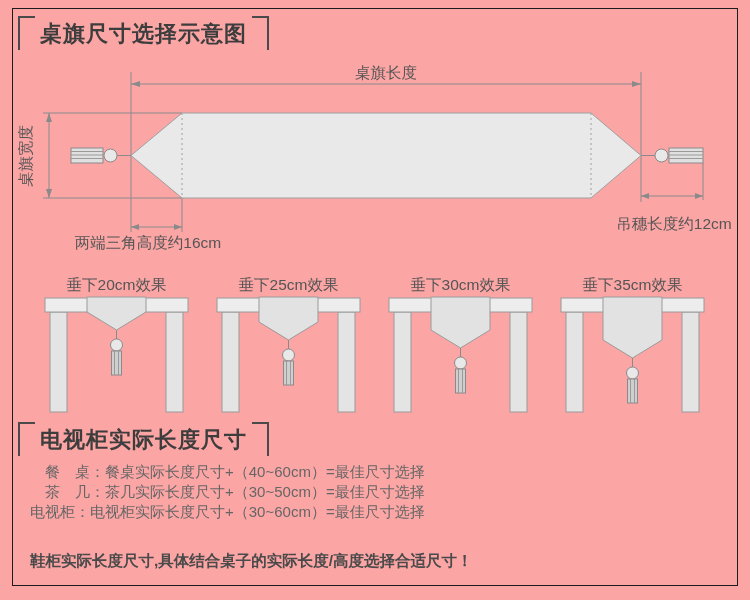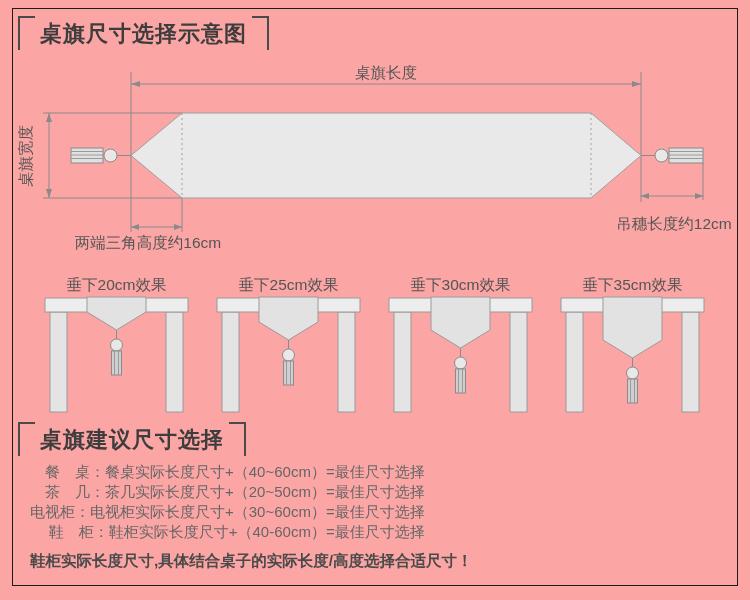--- a/index.html
+++ b/index.html
@@ -157,26 +157,25 @@
       <line class="dim-line" x1="632.5" y1="358" x2="632.5" y2="367"></line>
       <circle class="bead" cx="632.5" cy="373" r="6"></circle>
       <rect class="tassel" x="627.5" y="379" width="10" height="24"></rect>
       <line class="stripe" x1="630.5" y1="379" x2="630.5" y2="403"></line>
       <line class="stripe" x1="634.5" y1="379" x2="634.5" y2="403"></line>
     </g>
   </svg>
 
   <div class="sec-title" id="title2">
     <span class="br-l"></span>
-    <span>桌旗建议尺寸选择</span>
+    <span>电视柜实际长度尺寸</span>
     <span class="br-r"></span>
   </div>
 
   <div id="advice">
     <div class="row">餐　桌：餐桌实际长度尺寸+（40~60cm）=最佳尺寸选择</div>
-    <div class="row">茶　几：茶几实际长度尺寸+（20~50cm）=最佳尺寸选择</div>
+    <div class="row">茶　几：茶几实际长度尺寸+（30~50cm）=最佳尺寸选择</div>
     <div class="row">电视柜：电视柜实际长度尺寸+（30~60cm）=最佳尺寸选择</div>
-    <div class="row">鞋　柜：鞋柜实际长度尺寸+（40-60cm）=最佳尺寸选择</div>
   </div>
 
   <div id="advice-note">鞋柜实际长度尺寸,具体结合桌子的实际长度/高度选择合适尺寸！</div>
 
 </div>
 
 </body></html>

